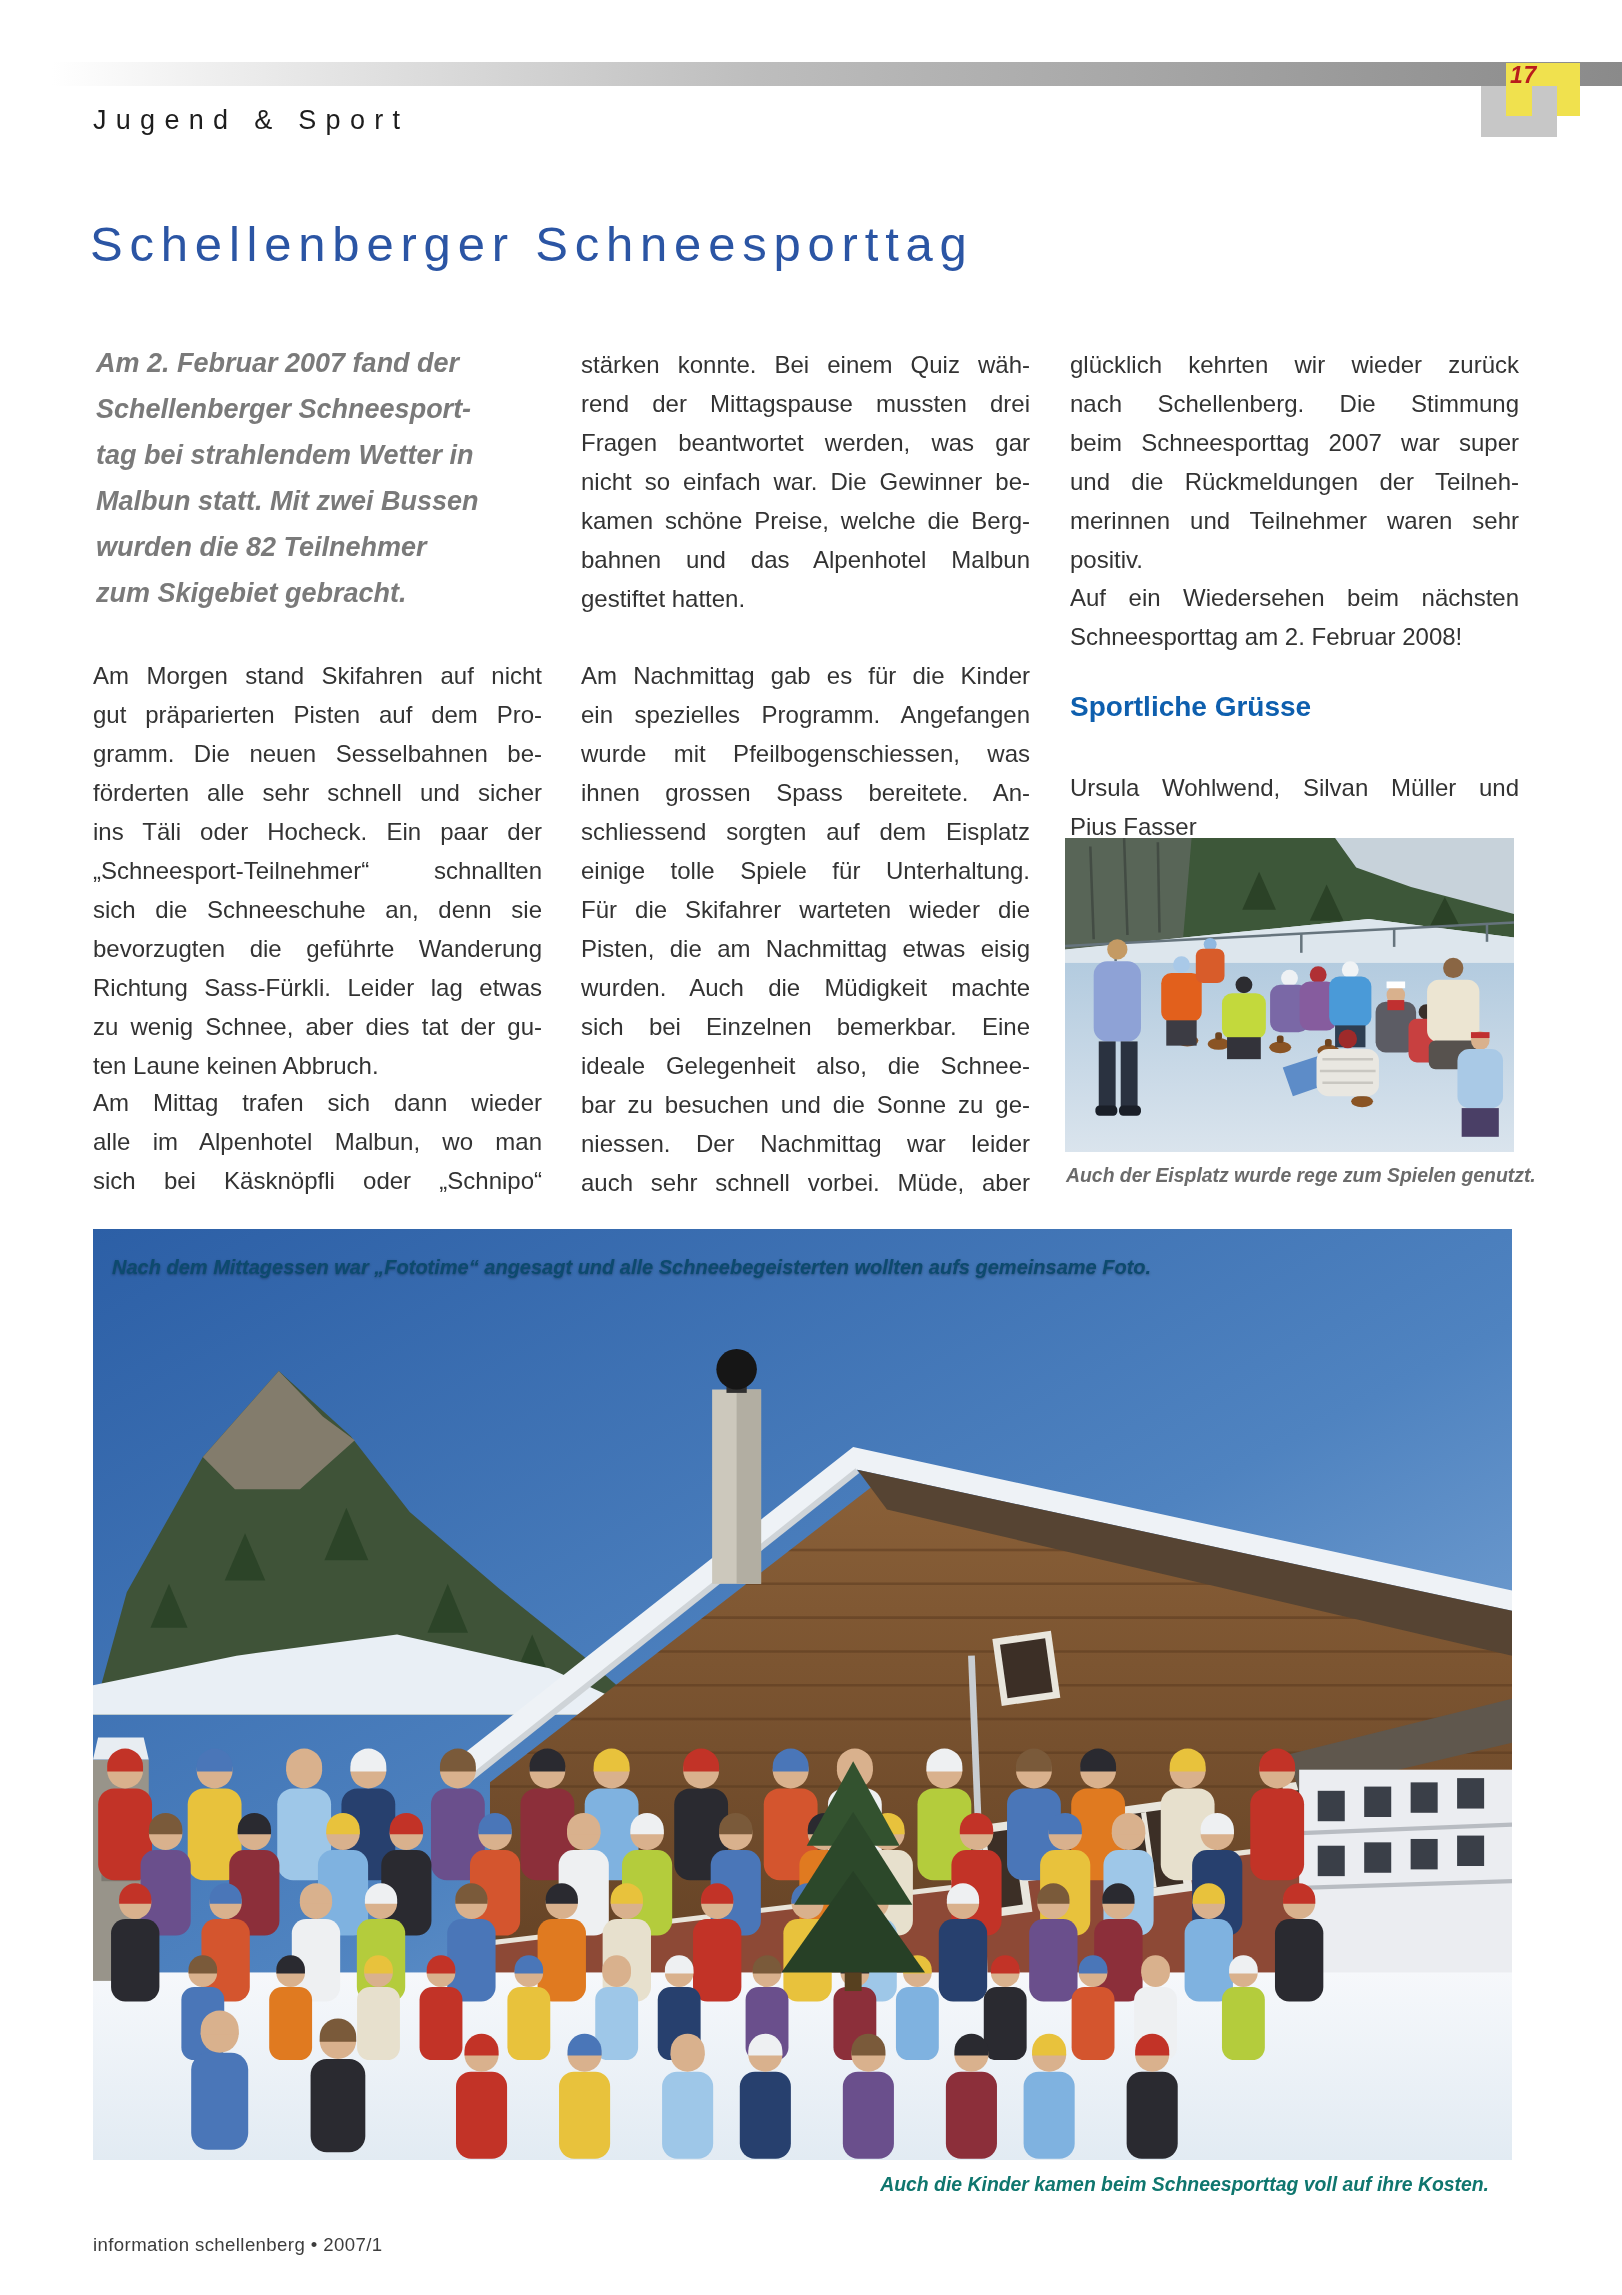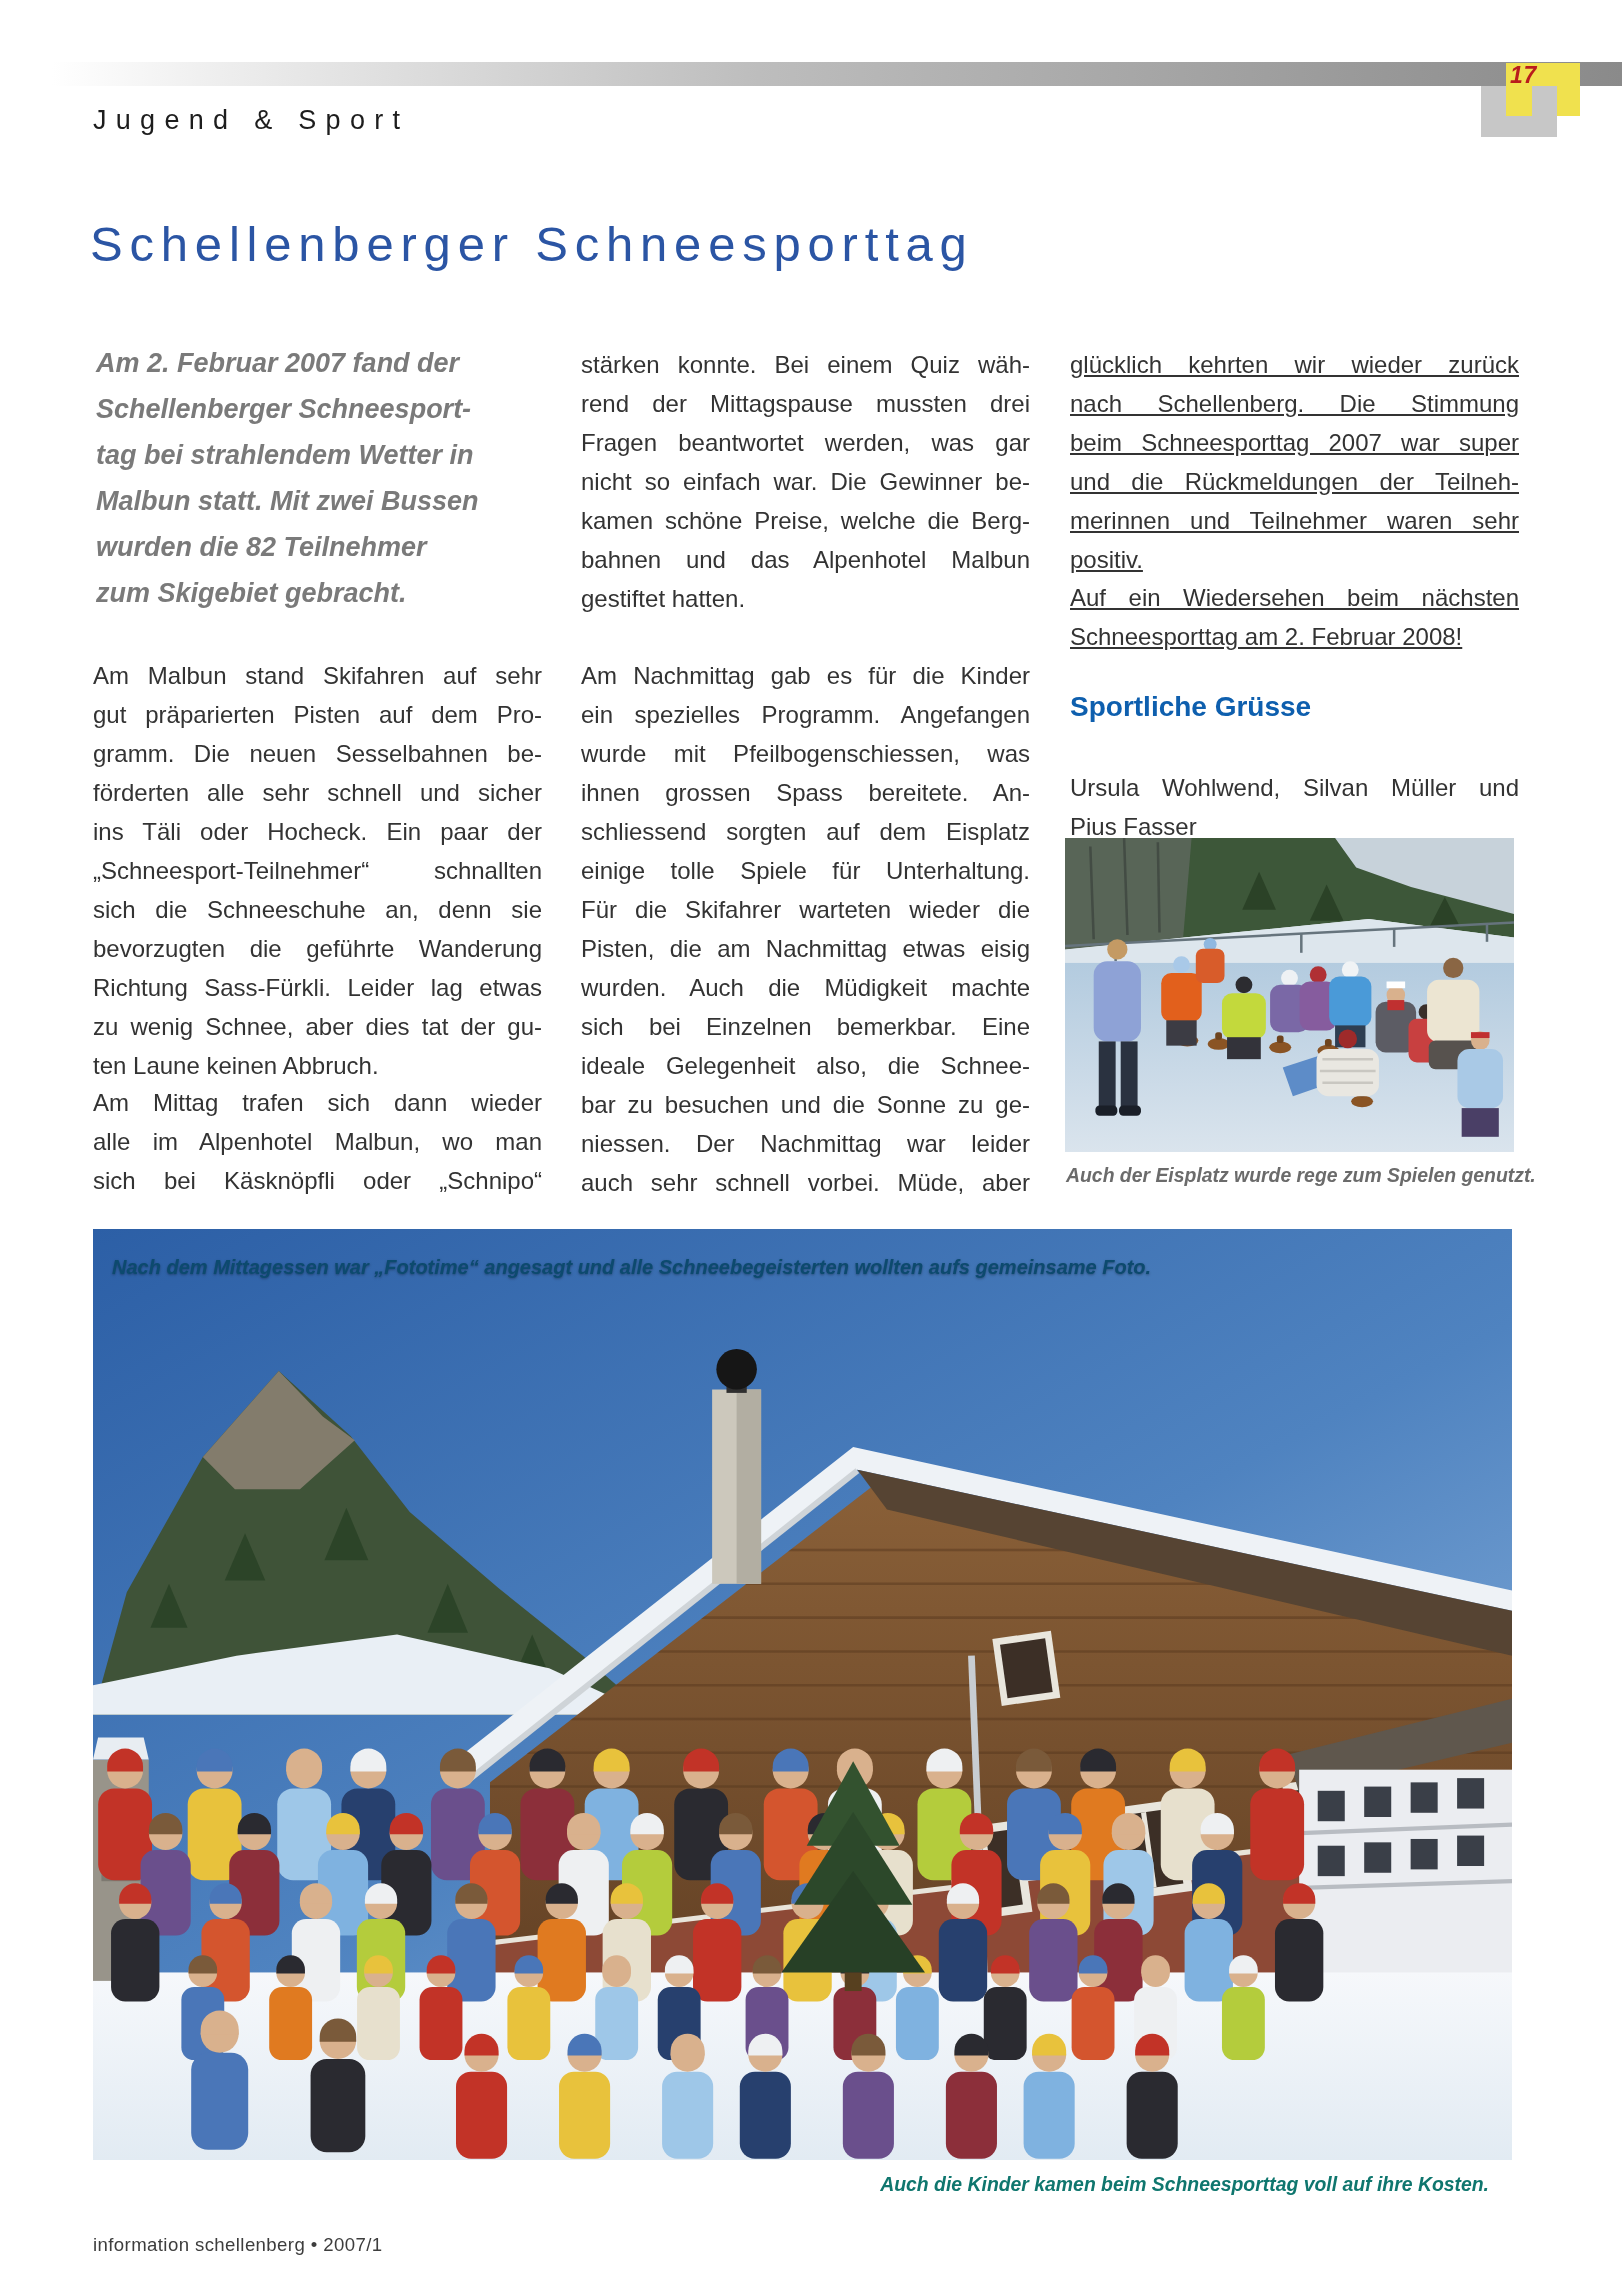--- a/index.html
+++ b/index.html
@@ -25,21 +25,21 @@
 
   .lead {
     left:96px; top:340px; width:456px;
     font-size:27px; line-height:46px; font-weight:bold;
     color:var(--lead-gray,#7a7a7a); white-space:pre-line;font-style:italic;
   }
 
   .bodycol { width:449px; font-size:24px; line-height:39px; color:var(--body-ink,#333333); }
   .col1 { left:93px; }
   .col2 { left:581px; }
-  .col3 { left:1070px;text-decoration:underline; }
+  .col3 { left:1070px; }
   .jline { text-align:justify; text-align-last:justify; }
   .jline.last { text-align-last:left; }
 
   .signoff-heading { left:1070px; top:691px; font-size:28px; font-weight:bold; color:var(--accent-blue,#0e5fae); }
   .signoff-names   { left:1070px; top:730px;margin-top:38px; }
 
   figure.photo { margin:0; padding:0; }
   .ice-photo   { left:1065px; top:838px;  width:449px;  height:314px; }
   .group-photo { left:93px;  top:1229px; width:1419px; height:931px; }
   .photo svg   { display:block; width:100%; height:100%; }
@@ -73,21 +73,21 @@
   <div class="abs section-label">Jugend &amp; Sport</div>
   <h1 class="abs article-title" style="margin:0;font-weight:normal;">Schellenberger Schneesporttag</h1>
 
   <div class="abs lead">Am 2. Februar 2007 fand der
 Schellenberger Schneesport-
 tag bei strahlendem Wetter in
 Malbun statt. Mit zwei Bussen
 wurden die 82 Teilnehmer
 zum Skigebiet gebracht.</div>
   <div class="abs bodycol col1" style="top:656px;">
-      <div class="jline">Am Malbun stand Skifahren auf sehr</div>
+      <div class="jline">Am Morgen stand Skifahren auf nicht</div>
       <div class="jline">gut präparierten Pisten auf dem Pro-</div>
       <div class="jline">gramm. Die neuen Sesselbahnen be-</div>
       <div class="jline">förderten alle sehr schnell und sicher</div>
       <div class="jline">ins Täli oder Hocheck. Ein paar der</div>
       <div class="jline">„Schneesport-Teilnehmer“ schnallten</div>
       <div class="jline">sich die Schneeschuhe an, denn sie</div>
       <div class="jline">bevorzugten die geführte Wanderung</div>
       <div class="jline">Richtung Sass-Fürkli. Leider lag etwas</div>
       <div class="jline">zu wenig Schnee, aber dies tat der gu-</div>
       <div class="jline last">ten Laune keinen Abbruch.</div>

